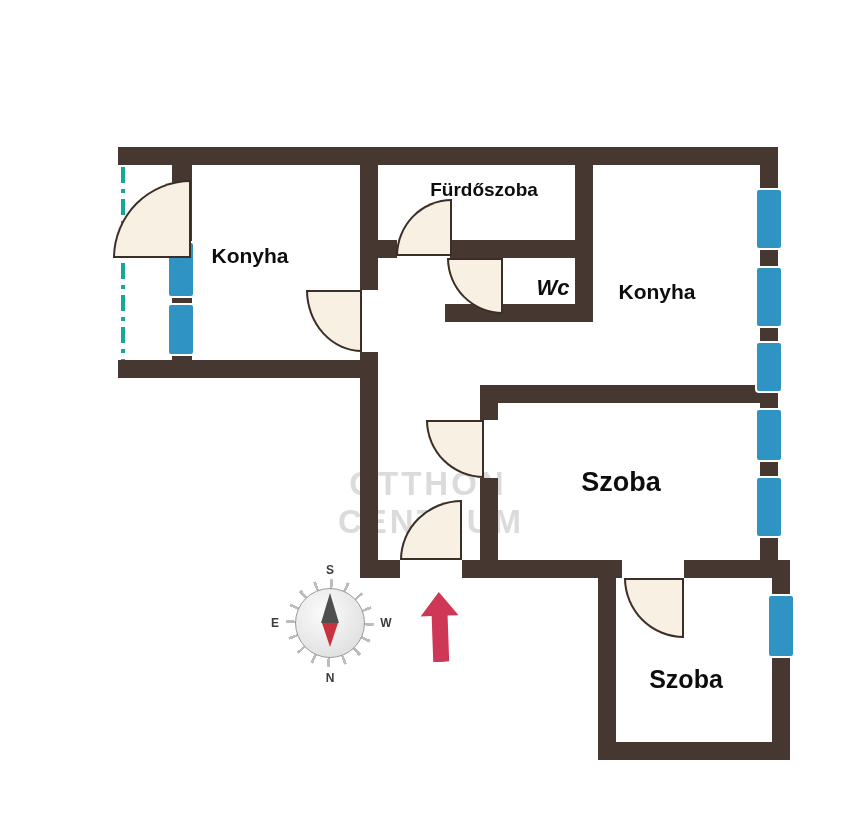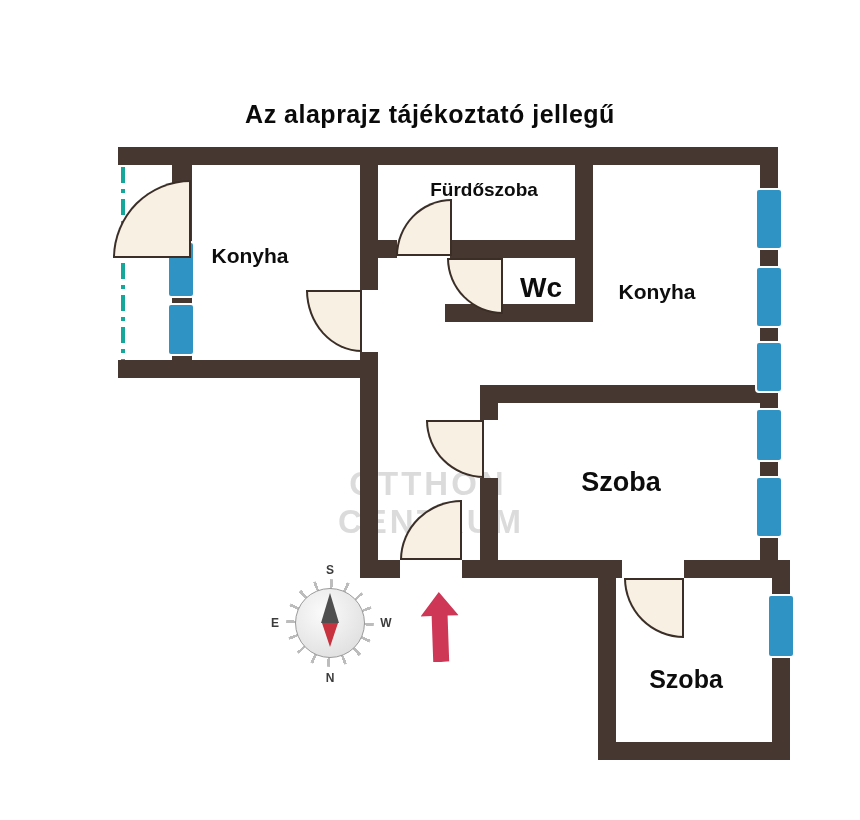--- a/index.html
+++ b/index.html
@@ -64,21 +64,20 @@
     position:absolute;left:421px;top:592px;width:38px;height:70px;z-index:6;
     background:var(--arrow,#cf3757);transform:rotate(-2deg);
     clip-path:polygon(50% 0%,100% 34%,71% 34%,71% 100%,29% 100%,29% 34%,0% 34%);
   }
 </style>
 </head>
 <body>
 
 <div class="plan">
 
-  <div class="title">Az alaprajz tájékoztató jellegű</div>
 
   <div class="wm" style="left:428px;top:484px;font-size:33px;letter-spacing:3px;">OTTHON</div>
   <div class="wm" style="left:431px;top:522px;font-size:33px;letter-spacing:3px;">CENTRUM</div>
 
   <div class="dash-line"></div>
 
   <div class="w" style="left:118px;top:147px;width:660px;height:18px;"></div>
   <div class="w" style="left:760px;top:147px;width:18px;height:431px;"></div>
   <div class="w" style="left:575px;top:165px;width:18px;height:157px;"></div>
   <div class="w" style="left:360px;top:240px;width:37px;height:18px;"></div>
@@ -110,21 +109,21 @@
   <div class="door r-tl" style="left:113px;top:180px;width:78px;height:78px;"></div>
   <div class="door r-tl" style="left:396px;top:199px;width:56px;height:57px;"></div>
   <div class="door r-bl" style="left:447px;top:258px;width:56px;height:56px;"></div>
   <div class="door r-bl" style="left:306px;top:290px;width:56px;height:62px;"></div>
   <div class="door r-bl" style="left:426px;top:420px;width:58px;height:58px;"></div>
   <div class="door r-tl" style="left:400px;top:500px;width:62px;height:60px;"></div>
   <div class="door r-bl" style="left:624px;top:578px;width:60px;height:60px;"></div>
 
   <div class="room-label" style="left:250px;top:256px;font-size:21px;">Konyha</div>
   <div class="room-label" style="left:484px;top:190px;font-size:19px;">Fürdőszoba</div>
-  <div class="room-label" style="left:541px;top:288px;font-size:28px;">Wc</div>
+  <div class="room-label" style="left:553px;top:288px;font-size:22px;font-style:italic;">Wc</div>
   <div class="room-label" style="left:657px;top:276px;font-size:21px;margin-top:16px;">Konyha</div>
   <div class="room-label" style="left:621px;top:482px;font-size:27px;">Szoba</div>
   <div class="room-label" style="left:686px;top:679px;font-size:25px;">Szoba</div>
 
   <div class="compass">
     <div class="spikes"></div>
     <div class="dial"></div>
     <div class="needle-up"></div>
     <div class="needle-down"></div>
     <span class="pt" style="left:66px;top:12px;">S</span>

